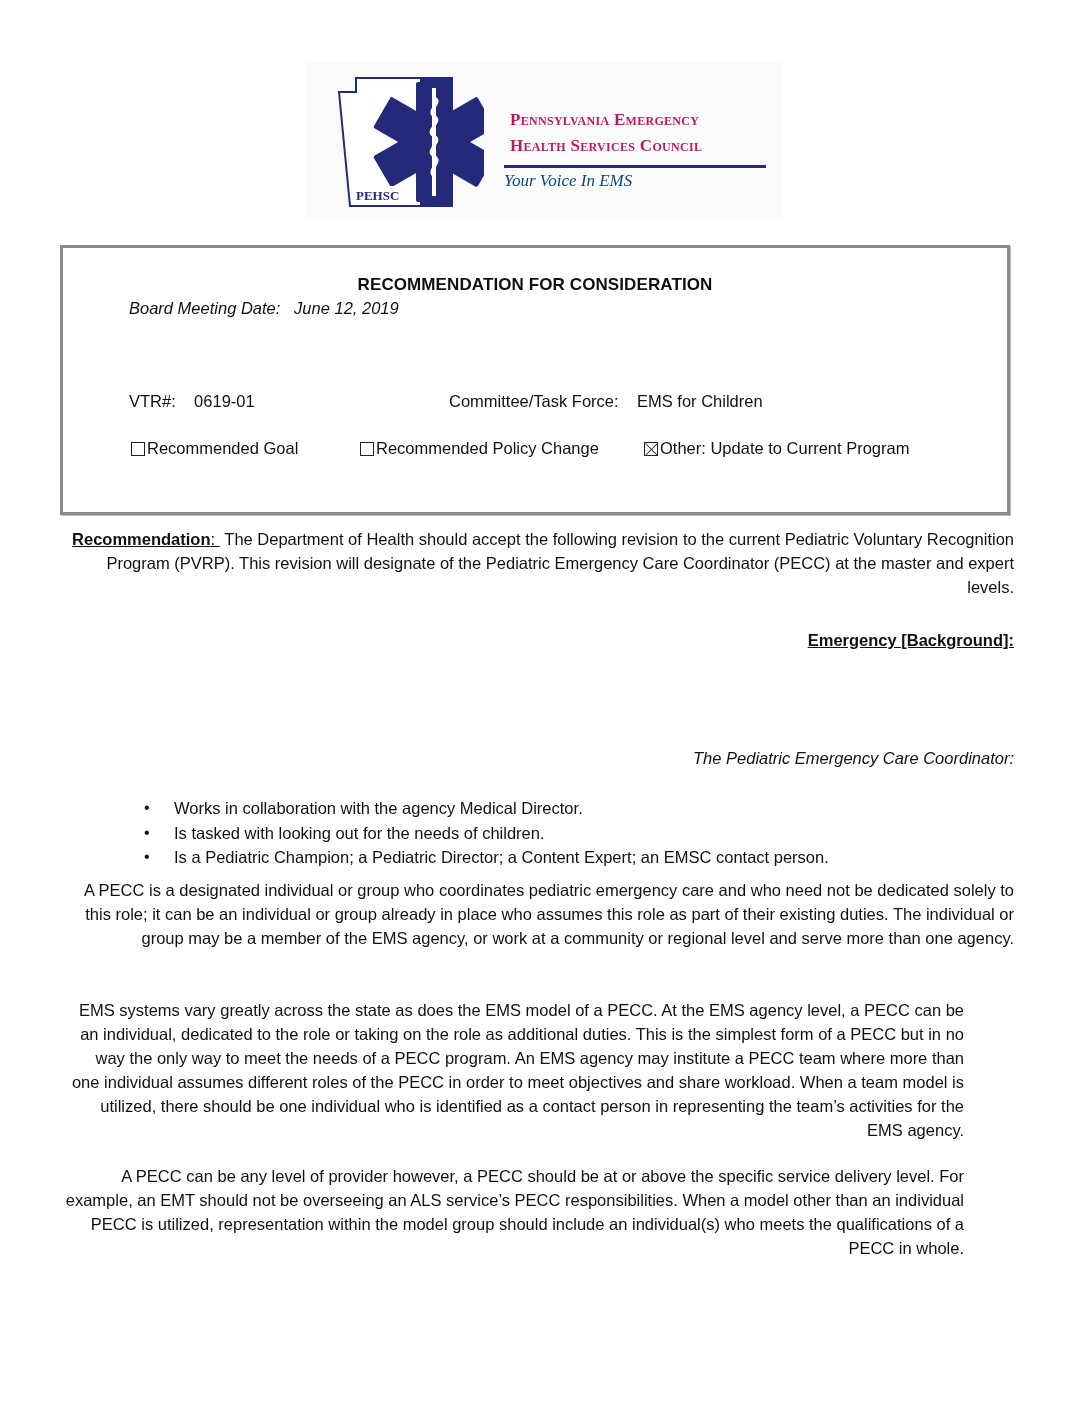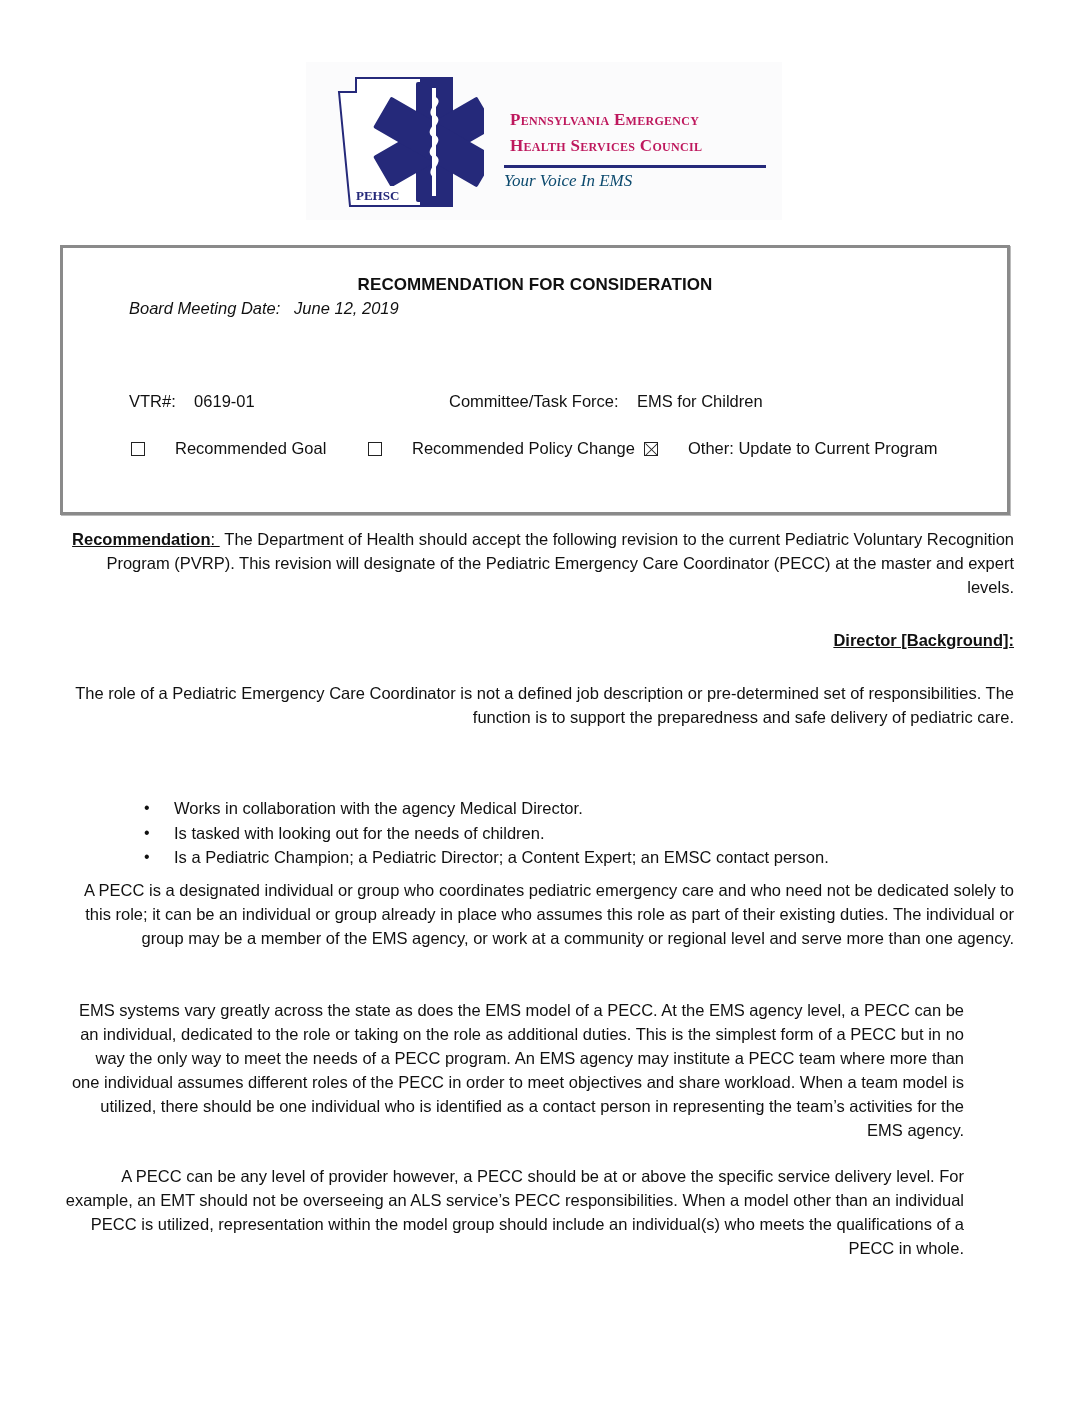--- a/index.html
+++ b/index.html
@@ -25,29 +25,29 @@
       position: absolute; left: 60px; top: 245px; width: 950px; height: 270px;
       border: 3px solid #8a8a8a; box-sizing: border-box;
       box-shadow: 1px 1px 0 #bbb;
     }
     .rec-title { position: absolute; left: 0; right: 0; top: 27px; text-align: center; font-weight: bold; font-size: 17px; letter-spacing: 0.1px; }
     .row { position: absolute; font-size: 16.5px; white-space: nowrap; }
     .r1 { left: 66px; top: 51px; font-style: italic; }
     .r2 { left: 66px; top: 106px; }
     .r3 { left: 66px; top: 144px; }
     .r3b { left: 386px; top: 144px; }
-    .chk { position: absolute; top: 191px; font-size: 16.5px; white-space: nowrap; display: flex; align-items: center; gap: 28px; }
+    .chk { position: absolute; top: 191px; font-size: 16.5px; white-space: nowrap; display: flex; align-items: center; }
     .chk .box { display: inline-block; width: 14px; height: 14px; border: 1px solid #222; margin-right: 2px; position: relative; box-sizing: border-box; }
     .chk .box.checked::before, .chk .box.checked::after {
       content: ""; position: absolute; left: 6px; top: -2px; width: 1px; height: 17px; background: #222;
     }
     .chk .box.checked::before { transform: rotate(45deg); }
     .chk .box.checked::after { transform: rotate(-45deg); }
     .c1 { left: 68px; }
-    .c2 { left: 297px; margin-left: 8px; }
+    .c2 { left: 297px; }
     .c3 { left: 581px; }
 
     
     .body { position: absolute; left: 64px; width: 950px; font-size: 16.5px; line-height: 24px; }
     .body p { margin: 0; text-align: right; }
     .u-bold { font-weight: bold; text-decoration: underline; }
     .italic { font-style: italic; }
     ul.bullets { margin: 14px; padding: 0; list-style: none; }
     ul.bullets li { position: relative; padding-left: 96px; line-height: 24.5px; }
     ul.bullets li::before { content: "\2022"; position: absolute; left: 66px; top: 0; font-size: 16px; }
@@ -115,27 +115,27 @@
       <span class="box checked"></span>
       <span>Other: Update to Current Program</span>
     </div>
   </div>
 
   <div class="body" style="top:527px;">
     <p><span class="u-bold">Recommendation</span><span style="text-decoration:underline;">:&nbsp;</span>&nbsp;<span>The Department of Health should accept the following revision to the current Pediatric Voluntary Recognition Program (PVRP).  This revision will designate of the Pediatric Emergency Care Coordinator (PECC) at the master and expert levels.</span></p>
   </div>
 
   <div class="body" style="top:628px;">
-    <p class="u-bold">Director [Background]:</p>
+    <p class="u-bold">Emergency [Background]:</p>
   </div>
 
-  <div class="body" style="top:681px;">
-    <p>The role of a Pediatric Emergency Care Coordinator is not a defined job description or pre-determined set of responsibilities. The function is to support the preparedness and safe delivery of pediatric care.</p>
+
+  <div class="body" style="top:746px;">
+    <p class="italic">The Pediatric Emergency Care Coordinator:</p>
   </div>
-
 
   <div class="body" style="top:782px;">
     <ul class="bullets">
       <li>Works in collaboration with the agency Medical Director.</li>
       <li>Is tasked with looking out for the needs of children.</li>
       <li>Is a Pediatric Champion; a Pediatric Director; a Content Expert; an EMSC contact person.</li>
     </ul>
   </div>
 
   <div class="body" style="top:878px;">

